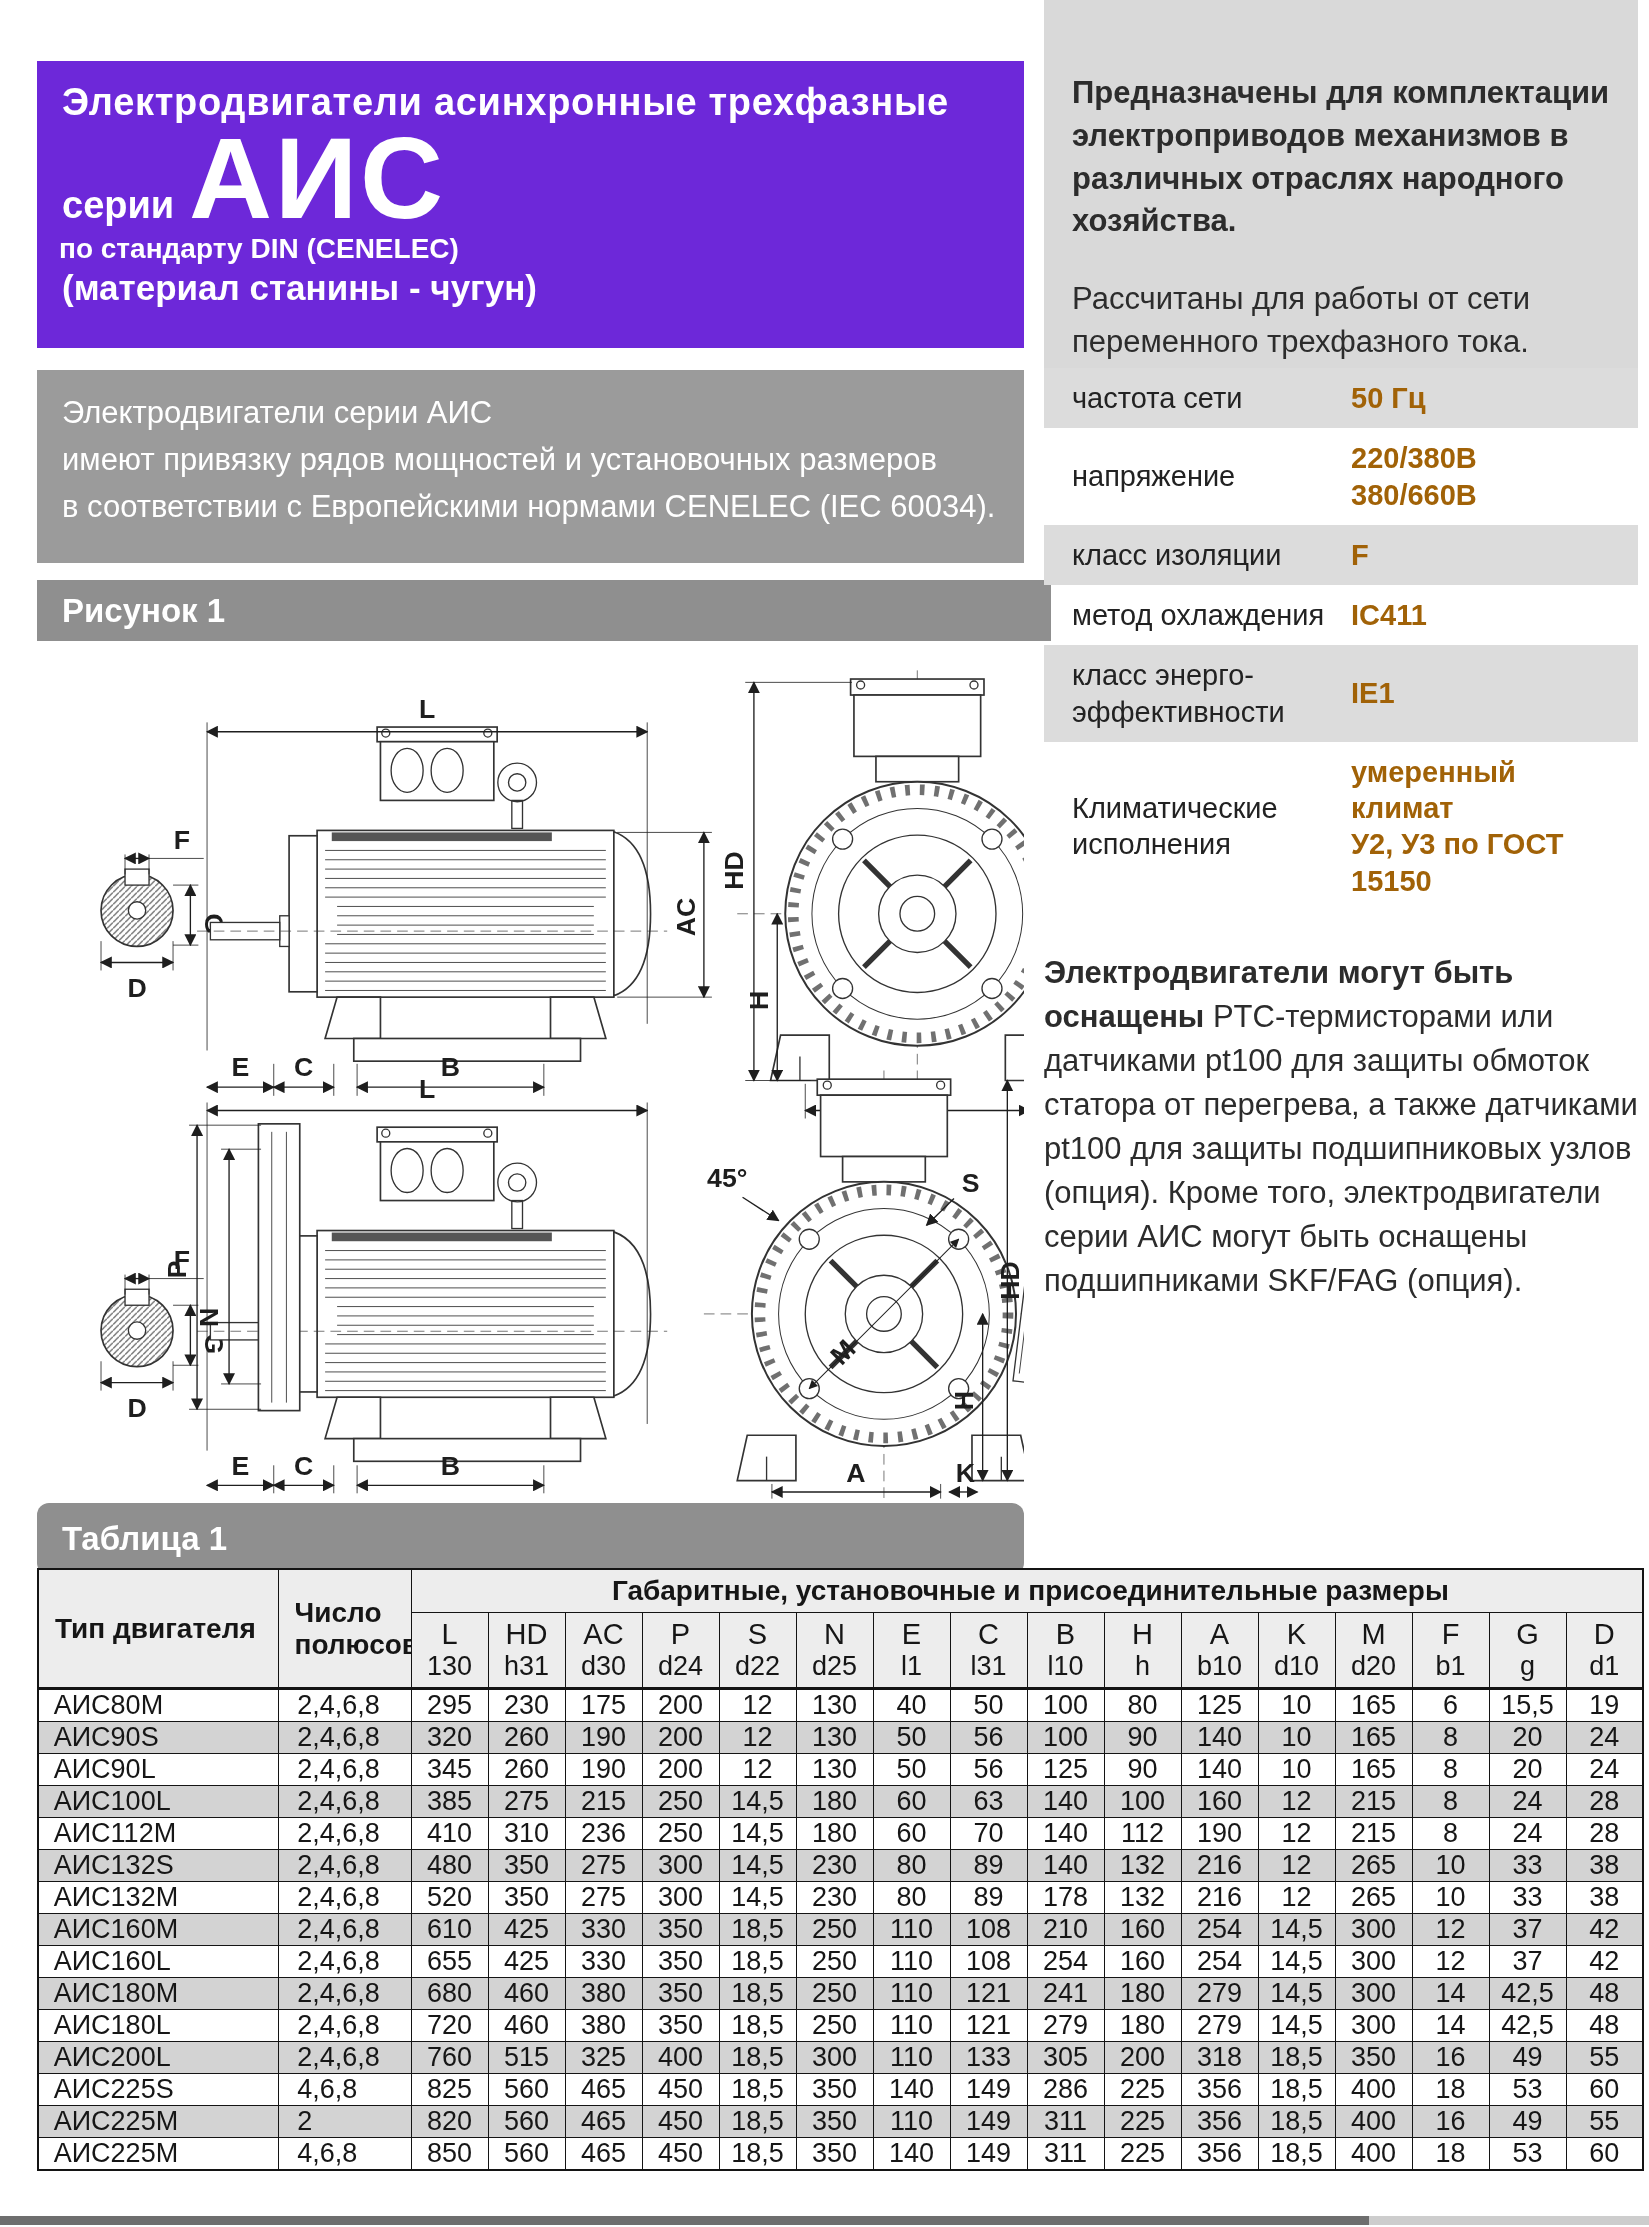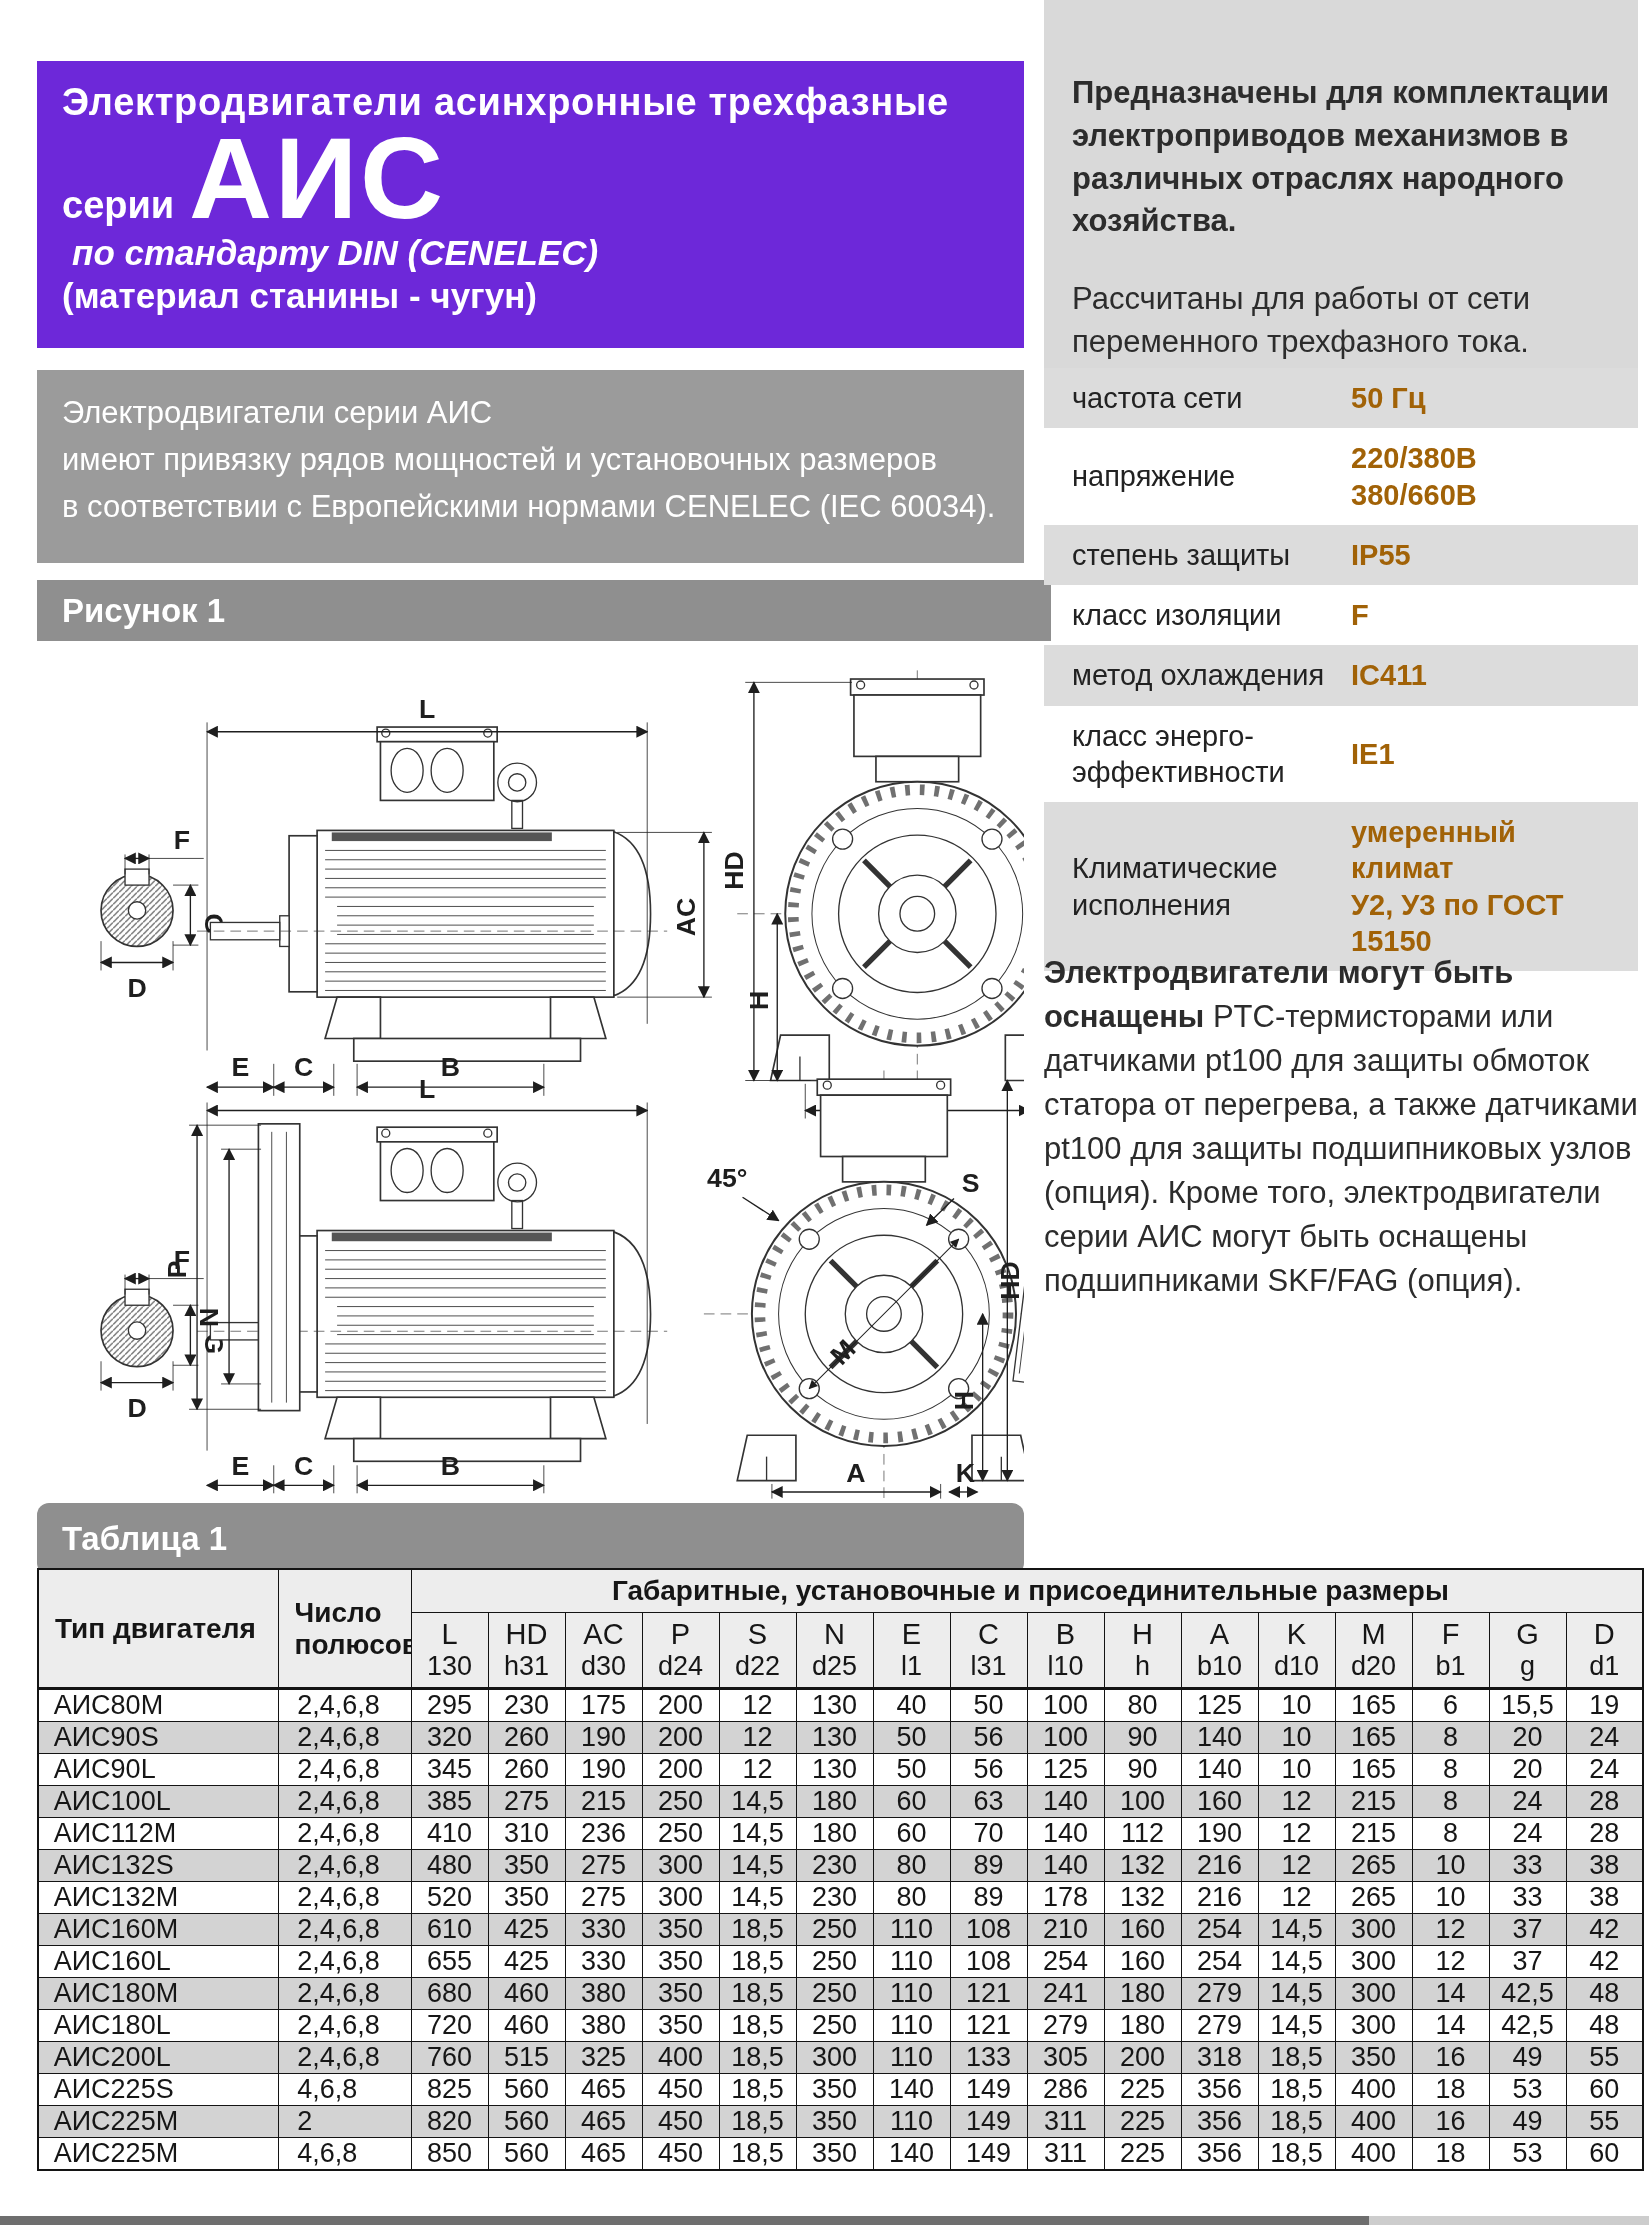--- a/index.html
+++ b/index.html
@@ -5,21 +5,21 @@
   html,body{margin:0;padding:0;background:#fff;}
   body{width:1649px;height:2227px;position:relative;font-family:"Liberation Sans",sans-serif;color:#222;overflow:hidden;}
   .abs{position:absolute;}
 
   
   .title-block{left:37px;top:61px;width:987px;height:287px;background:#6d28d9;color:#fff;padding:0;box-sizing:border-box;}
   .title-line1{font-size:38px;font-weight:bold;padding:20px 0 0 25px;letter-spacing:0.7px;}
   .series-row{display:flex;align-items:baseline;padding-left:25px;margin-top:-12px;}
   .series-prefix{font-size:38px;font-weight:bold;}
   .series-name{font-size:115px;font-weight:bold;margin-left:14.7px;letter-spacing:2.7px;}
-  .title-line2{font-size:35px;font-weight:bold;padding-left:35px;margin-top:-13.3px;line-height:1.25;font-style:italic;}
+  .title-line2{font-size:28px;font-weight:bold;padding-left:22px;margin-top:-13.3px;line-height:1.25;}
   .title-line3{font-size:35px;font-weight:bold;padding-left:25px;line-height:1.25;}
 
   
   .lead-block{left:37px;top:370px;width:987px;height:193px;background:#9b9b9b;color:#fff;box-sizing:border-box;padding:18.7px 20px 0 25px;}
   .lead-text{font-size:31px;line-height:1.52;white-space:pre-line;}
 
   
   .bar{background:#8f8f8f;color:#fff;font-weight:bold;font-size:33px;display:flex;align-items:center;padding-left:25px;box-sizing:border-box;}
   .figure-bar{left:37px;top:580px;width:1014px;height:61px;}
   .table-bar{left:37px;top:1503px;width:987px;height:72px;border-radius:12px;}
@@ -92,24 +92,20 @@
 
 <div class="abs spec-list">
     <div class="spec-row">
     <div class="spec-label">частота сети</div>
     <div class="spec-value">50 Гц</div>
   </div>
     <div class="spec-row">
     <div class="spec-label">напряжение</div>
     <div class="spec-value">220/380В
 380/660В</div>
-  </div>
-    <div class="spec-row">
-    <div class="spec-label">степень защиты</div>
-    <div class="spec-value">IP55</div>
   </div>
     <div class="spec-row">
     <div class="spec-label">класс изоляции</div>
     <div class="spec-value">F</div>
   </div>
     <div class="spec-row">
     <div class="spec-label">метод охлаждения</div>
     <div class="spec-value">IC411</div>
   </div>
     <div class="spec-row">

